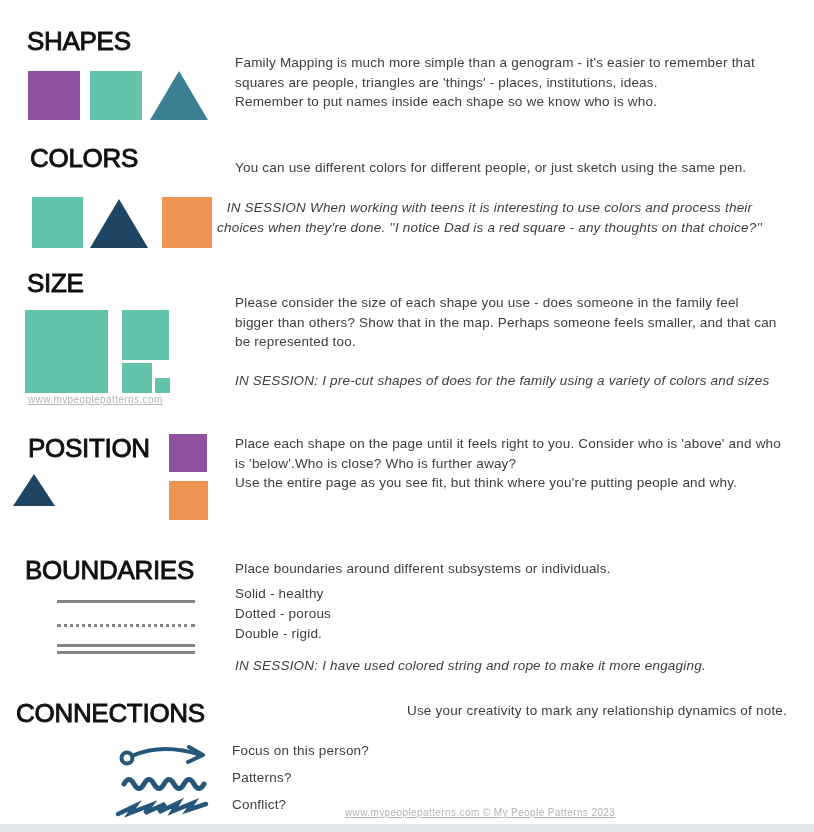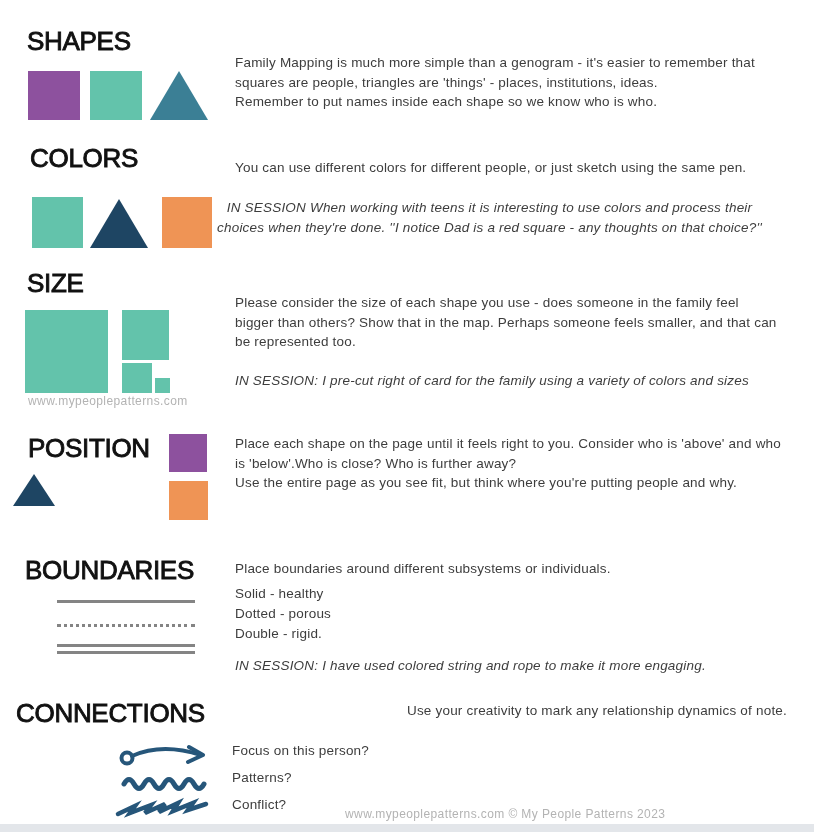--- a/index.html
+++ b/index.html
@@ -26,21 +26,21 @@
   .sq.orange{background:var(--orange);}
   .tri{position:absolute;width:0;height:0;border-style:solid;border-top:none;background:transparent;}
   .tri.steel{border-left:29px solid transparent;border-right:29px solid transparent;border-bottom:49px solid var(--steel);}
   .tri.navy-lg{border-left:29px solid transparent;border-right:29px solid transparent;border-bottom:49px solid var(--navy);}
   .tri.navy-sm{border-left:21px solid transparent;border-right:21px solid transparent;border-bottom:32px solid var(--navy);}
   .line-solid{position:absolute;width:138px;height:3px;background:var(--line-gray);}
   .line-dotted{position:absolute;width:138px;height:0;border-top:3px dotted var(--line-gray);}
   .line-double{position:absolute;width:138px;height:4px;border-top:3px solid var(--line-gray);border-bottom:3px solid var(--line-gray);}
   .conn{position:absolute;color:var(--ink);}
   .conn svg{display:block;}
-  .tiny-gray{font-size:12px;letter-spacing:0.4px;color:var(--muted);white-space:nowrap;}
+  .tiny-gray{font-size:10px;letter-spacing:0.4px;color:var(--muted);white-space:nowrap;text-decoration:underline;}
   .strip{position:absolute;left:0;top:824px;width:814px;height:8px;background:var(--strip);}
 </style>
 </head>
 <body>
 
 <div class="page">
 
   <div class="abs heading" style="left:27px;top:28px;">SHAPES</div>
   <div class="sq purple" style="left:28px;top:71px;width:52px;height:49px;"></div>
   <div class="sq teal" style="left:90px;top:71px;width:52px;height:49px;"></div>
@@ -55,21 +55,21 @@
   <div class="abs body-text" style="left:235px;top:158px;width:545px;">You can use different colors for different people, or just sketch using the same pen.</div>
   <div class="abs italic-text" style="left:217px;top:198px;width:545px;text-align:center;">IN SESSION When working with teens it is interesting to use colors and process their choices when they're done. ''I notice Dad is a red square - any thoughts on that choice?''</div>
 
   <div class="abs heading" style="left:27px;top:270px;">SIZE</div>
   <div class="sq teal" style="left:25px;top:310px;width:83px;height:83px;"></div>
   <div class="sq teal" style="left:122px;top:310px;width:47px;height:50px;"></div>
   <div class="sq teal" style="left:122px;top:363px;width:30px;height:30px;"></div>
   <div class="sq teal" style="left:155px;top:378px;width:15px;height:15px;"></div>
   <div class="abs tiny-gray" style="left:28px;top:394px;">www.mypeoplepatterns.com</div>
   <div class="abs body-text" style="left:235px;top:293px;width:545px;">Please consider the size of each shape you use - does someone in the family feel bigger than others? Show that in the map. Perhaps someone feels smaller, and that can be represented too.</div>
-  <div class="abs italic-text" style="left:235px;top:371px;width:545px;">IN SESSION: I pre-cut right of card for the family using a variety of colors and sizes</div>
+  <div class="abs italic-text" style="left:235px;top:371px;width:545px;">IN SESSION: I pre-cut shapes of does for the family using a variety of colors and sizes</div>
 
   <div class="abs heading" style="left:28px;top:435px;">POSITION</div>
   <div class="sq purple" style="left:169px;top:434px;width:38px;height:38px;"></div>
   <div class="tri navy-sm" style="left:13px;top:474px;"></div>
   <div class="sq orange" style="left:169px;top:481px;width:39px;height:39px;"></div>
   <div class="abs body-text" style="left:235px;top:434px;width:555px;">Place each shape on the page until it feels right to you. Consider who is 'above' and who is 'below'.Who is close? Who is further away?
 Use the entire page as you see fit, but think where you're putting people and why.</div>
 
   <div class="abs heading" style="left:25px;top:557px;">BOUNDARIES</div>
   <div class="line-solid" style="left:57px;top:600px;"></div>

